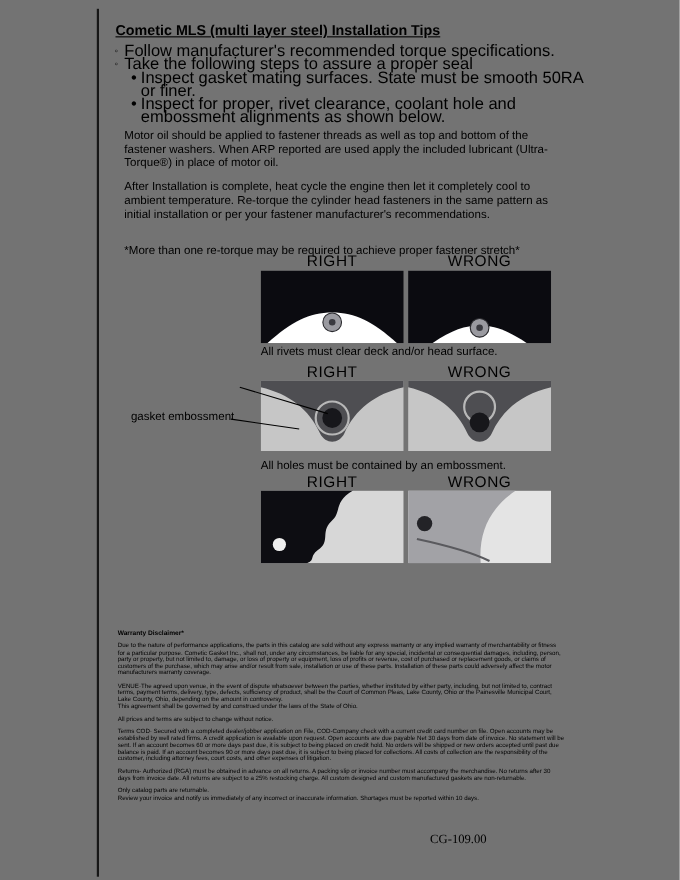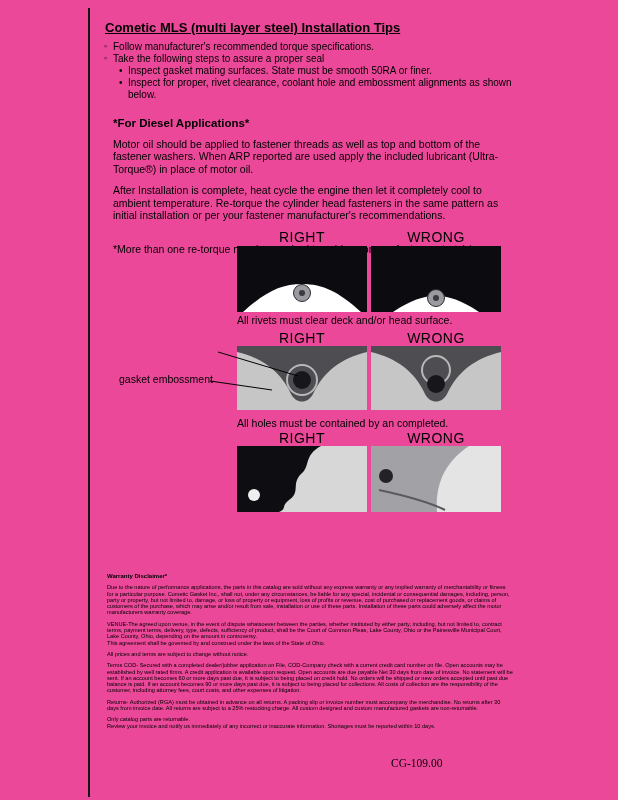--- a/index.html
+++ b/index.html
@@ -1,24 +1,24 @@
 <!DOCTYPE html>
 <html><head>
 <meta charset="utf-8">
 <style>
   * { margin:0; padding:0; box-sizing:border-box; }
   html,body { background:#ffffff; }
   body { font-family:"Liberation Sans", sans-serif; color:#000; }
-  .page { position:relative; width:618px; height:800px; background:#ec4899; overflow:hidden; }
+  .page { position:relative; width:618px; height:800px; background:#737373; overflow:hidden; }
 
   .edge { position:absolute; left:88px; top:8px; width:2px; height:789px; background:#161616; }
 
   .title { position:absolute; left:105px; top:20px; font-size:13px; font-weight:bold; text-decoration:underline; white-space:nowrap; }
 
-  .tips { position:absolute; left:104px; top:41px; width:430px; font-size:10px; line-height:12px; }
+  .tips { position:absolute; left:104px; top:41px; width:430px; font-size:15px; line-height:12px; }
   .tip { position:relative; padding-left:9px; }
   .tip.l1::before { content:"\25E6"; position:absolute; left:0; top:-1px; font-size:9px; }
   .tip.l2 { margin-left:15px; }
   .tip.l2::before { content:"\2022"; position:absolute; left:0; top:0; }
 
   .diesel { position:absolute; left:113px; top:117px; width:399px; font-size:10.5px; line-height:12.5px; }
   .diesel h2 { font-size:11.5px; font-weight:bold; margin-bottom:8px; }
   .diesel p.p1 { margin-bottom:9px; }
   .diesel p.p2 { margin-bottom:21px; }
 
@@ -48,21 +48,20 @@
   <h1 class="title">Cometic MLS (multi layer steel) Installation Tips</h1>
 
   <div class="tips">
     <div class="tip l1"><span>Follow manufacturer's recommended torque specifications.</span></div>
     <div class="tip l1"><span>Take the following steps to assure a proper seal</span></div>
     <div class="tip l2"><span>Inspect gasket mating surfaces.  State must be smooth 50RA or finer.</span></div>
     <div class="tip l2"><span>Inspect for proper, rivet clearance, coolant hole and embossment alignments as shown below.</span></div>
   </div>
 
   <div class="diesel">
-    <h2>*For Diesel Applications*</h2>
     <p class="p1">Motor oil should be applied to fastener threads as well as top and bottom of the fastener washers. When ARP reported are used apply the included lubricant (Ultra-Torque®) in place of motor oil.</p>
     <p class="p2">After Installation is complete, heat cycle the engine then let it completely cool to ambient temperature. Re-torque the cylinder head fasteners in the same pattern as initial installation or per your fastener manufacturer's recommendations.</p>
     <p class="note">*More than one re-torque may be required to achieve proper fastener stretch*</p>
   </div>
 
   <div class="dg-label" style="left:237px;top:229px">RIGHT</div>
   <div class="dg-label" style="left:371px;top:229px">WRONG</div>
   <div class="dg-img" style="left:237px;top:246px">
     <svg viewBox="0 0 130 66">
       <rect width="130" height="66" fill="#0b0b10"></rect>
@@ -97,21 +96,21 @@
       <path d="M0,0 H130 V6 C104,12 86,26 76,48 C71,58 59,58 54,48 C44,26 26,12 0,6 Z" fill="#4e4e52"></path>
       <circle cx="65" cy="24" r="14" fill="none" stroke="#b8b8b8" stroke-width="2"></circle>
       <circle cx="65" cy="38" r="9" fill="#17171b"></circle>
     </svg>
   </div>
   <div class="callout emboss">gasket embossment</div>
   <svg class="callout-lines" viewBox="0 0 110 60">
     <line x1="13" y1="10" x2="93" y2="34" stroke="#000" stroke-width="1"></line>
     <line x1="5" y1="39" x2="67" y2="48" stroke="#000" stroke-width="1"></line>
   </svg>
-  <div class="dg-caption" style="top:417px">All holes must be contained by an completed.</div>
+  <div class="dg-caption" style="top:417px">All holes must be contained by an embossment.</div>
 
   <div class="dg-label" style="left:237px;top:430px">RIGHT</div>
   <div class="dg-label" style="left:371px;top:430px">WRONG</div>
   <div class="dg-img" style="left:237px;top:446px">
     <svg viewBox="0 0 130 66">
       <rect width="130" height="66" fill="#d7d7d7"></rect>
       <path d="M0,0 H84 C66,10 74,20 64,28 C54,38 64,46 52,54 C44,60 50,63 42,66 H0 Z" fill="#0d0d12"></path>
       <circle cx="17" cy="49" r="6" fill="#efefef"></circle>
     </svg>
   </div>

